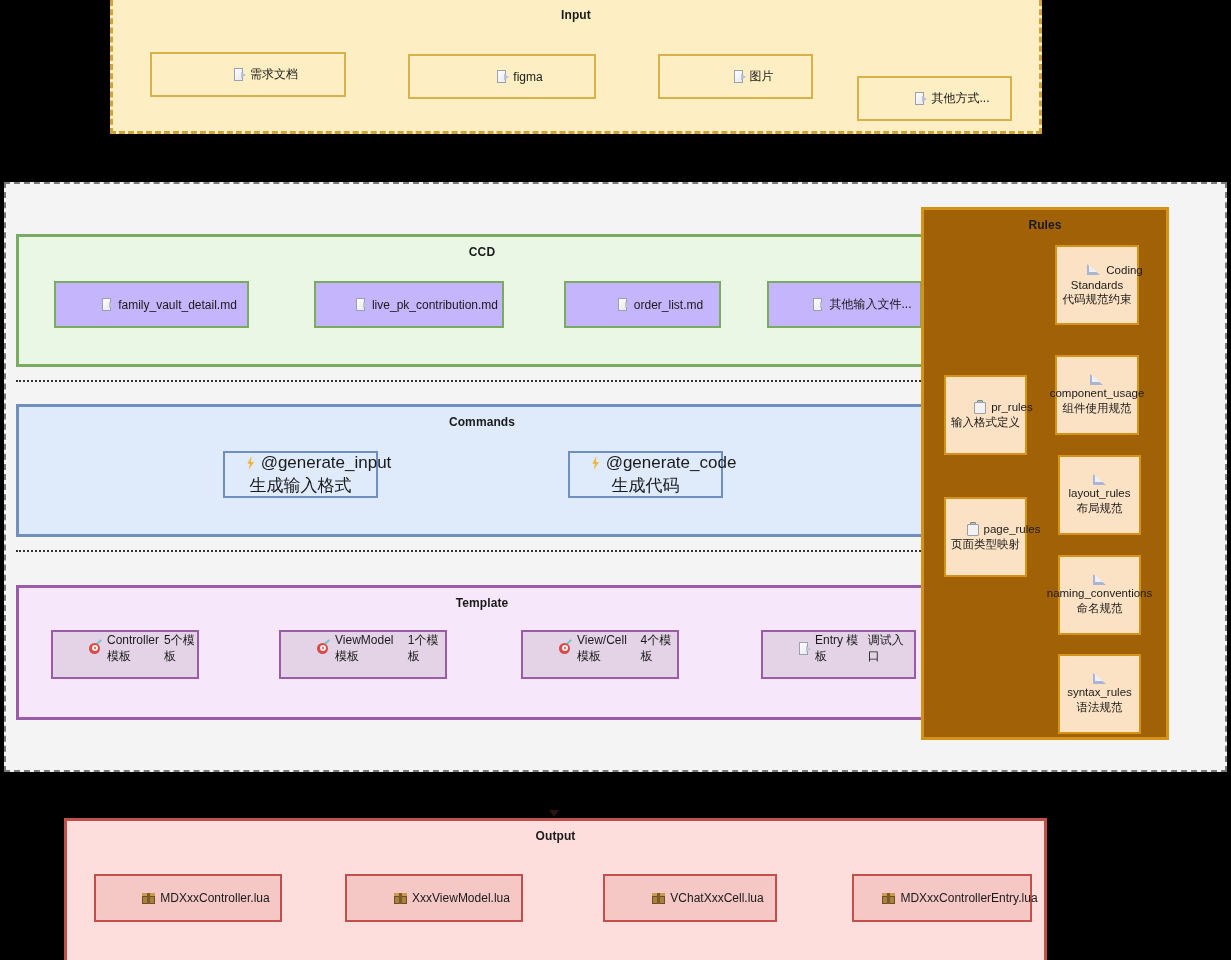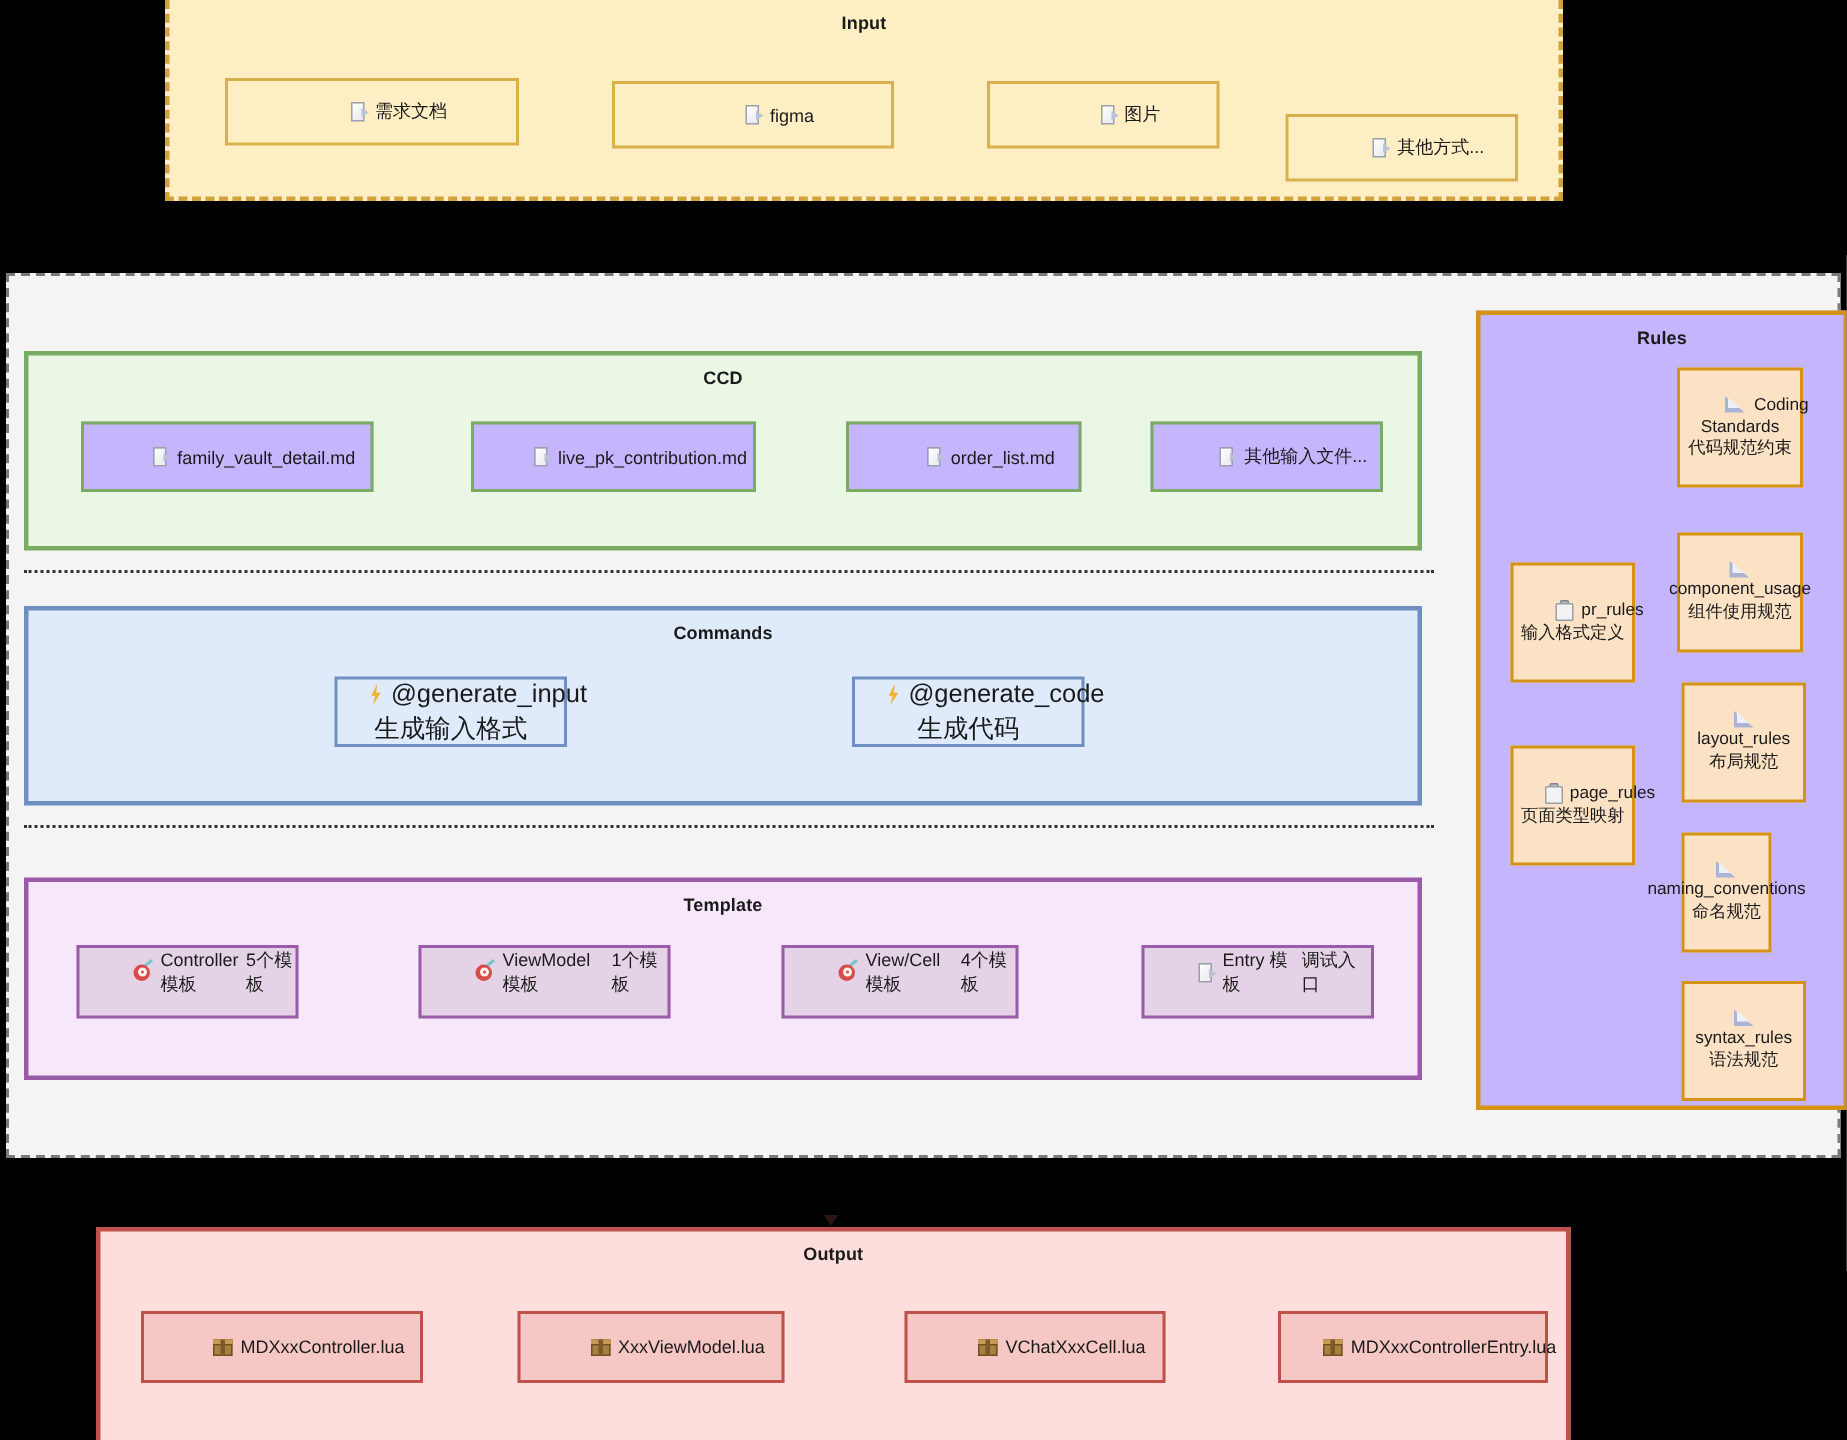--- a/index.html
+++ b/index.html
@@ -93,22 +93,22 @@
   }
 
   
   .sep {
     left: 10px; width: 940px; height: 0;
     border-top: 2px dotted #333;
   }
 
   
   #rules-section {
-    left: 978px; top: 23px; width: 248px; height: 533px;
-    background: #c4b5fd;
+    left: 915px; top: 23px; width: 248px; height: 533px;
+    background: #a16207;
     border: 3px solid #d49216;
   }
   .rule-node {
     background: #fce2c4;
     border: 2px solid #d49216;
     display: flex; flex-direction: column;
     align-items: center; justify-content: center;
     font-size: 11.5px; color: #1a1a1a; line-height: 1.3;
     text-align: center;
   }
@@ -429,21 +429,21 @@
 
     <div class="abs rule-node" style="left:134px; top:245px; width:83px; height:80px;">
       <span class="ico ico-ruler" style="margin-right:0;">
           <span class="tri"></span>
           <span class="tri-in"></span>
         </span>
       <span class="rn-line">layout_rules</span>
       <span class="rn-line">布局规范</span>
     </div>
 
-    <div class="abs rule-node" style="left:134px; top:345px; width:60px; height:80px;">
+    <div class="abs rule-node" style="left:134px; top:345px; width:83px; height:80px;">
       <span class="ico ico-ruler" style="margin-right:0;">
           <span class="tri"></span>
           <span class="tri-in"></span>
         </span>
       <span class="rn-line">naming_conventions</span>
       <span class="rn-line">命名规范</span>
     </div>
 
     <div class="abs rule-node" style="left:134px; top:444px; width:83px; height:80px;">
       <span class="ico ico-ruler" style="margin-right:0;">

